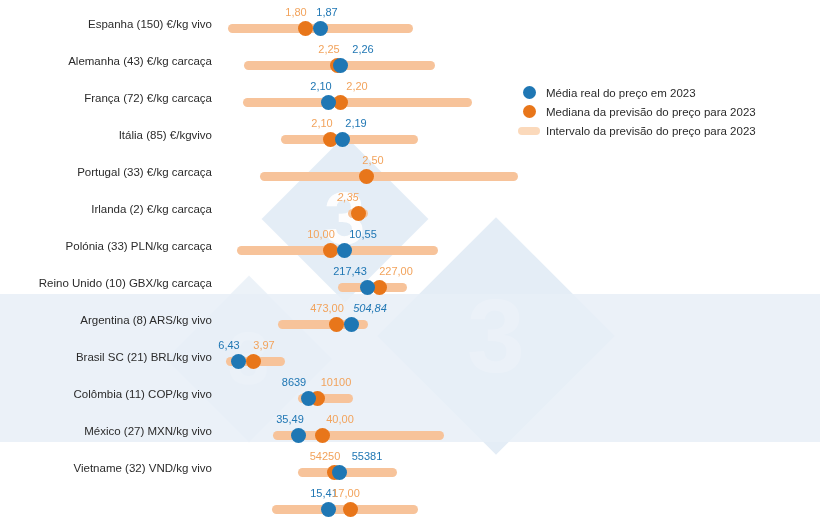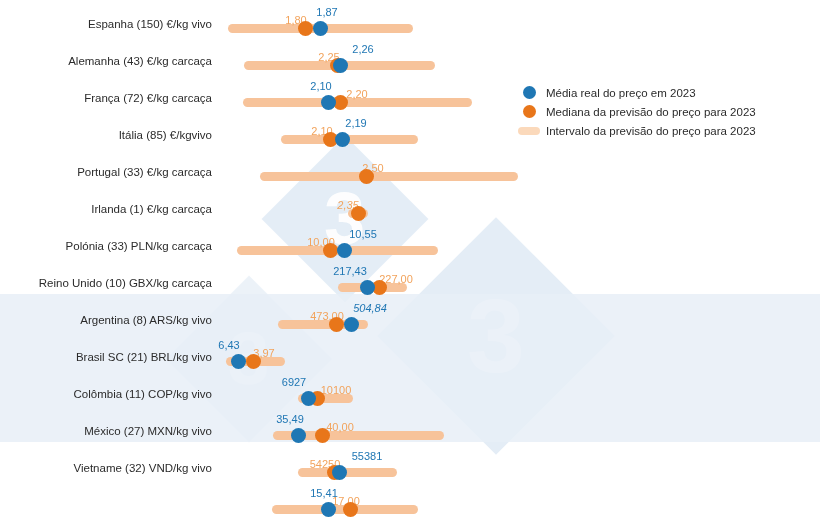--- a/index.html
+++ b/index.html
@@ -94,21 +94,21 @@
   .dot-real   { background: #1f77b4; z-index: 4; }
   .dot-median { background: #e8761a; z-index: 3; }
   .val {
     position: absolute;
     top: 1px;
     font-size: 11px;
     white-space: nowrap;
     transform: translateX(-50%);
   }
   .val-real   { color: #2077b4; }
-  .val-median { color: #f2a35c; margin-top: 8px; }
+  .val-median { color: #f2a35c; }
 
   
   .legend {
     position: absolute;
     left: 516px;
     top: 83px;
     z-index: 5;
     text-align: center;
   }
   .legend-item {
@@ -201,21 +201,21 @@
     </div>
 
     <div class="row" style="top:153px;">
       <div class="row-label">Portugal (33) €/kg carcaça</div>
       <div class="track" style="left:260px; width:258px;"></div>
       <div class="val val-median" style="left:373px;">2,50</div>
       <div class="dot dot-median" style="left:359px;"></div>
     </div>
 
     <div class="row" style="top:190px;">
-      <div class="row-label">Irlanda (1) €/kg carcaça</div>
+      <div class="row-label">Irlanda (2) €/kg carcaça</div>
       <div class="track" style="left:348px; width:20px;"></div>
       <div class="val val-median" style="left:348px;font-style:italic;">2,35</div>
       <div class="dot dot-median" style="left:351px;"></div>
     </div>
 
     <div class="row" style="top:227px;">
       <div class="row-label">Polónia (33) PLN/kg carcaça</div>
       <div class="track" style="left:237px; width:201px;"></div>
       <div class="val val-median" style="left:321px;">10,00</div>
       <div class="val val-real" style="left:363px;">10,55</div>
@@ -246,21 +246,21 @@
       <div class="track" style="left:226px; width:59px;"></div>
       <div class="val val-real" style="left:229px;">6,43</div>
       <div class="val val-median" style="left:264px;">3,97</div>
       <div class="dot dot-real" style="left:231px;"></div>
       <div class="dot dot-median" style="left:246px;"></div>
     </div>
 
     <div class="row" style="top:375px;">
       <div class="row-label">Colômbia (11) COP/kg vivo</div>
       <div class="track" style="left:298px; width:55px;"></div>
-      <div class="val val-real" style="left:294px;">6927</div>
+      <div class="val val-real" style="left:294px;">8639</div>
       <div class="val val-median" style="left:336px;">10100</div>
       <div class="dot dot-real" style="left:301px;"></div>
       <div class="dot dot-median" style="left:310px;"></div>
     </div>
 
     <div class="row" style="top:412px;">
       <div class="row-label">México (27) MXN/kg vivo</div>
       <div class="track" style="left:273px; width:171px;"></div>
       <div class="val val-real" style="left:290px;">35,49</div>
       <div class="val val-median" style="left:340px;">40,00</div>

